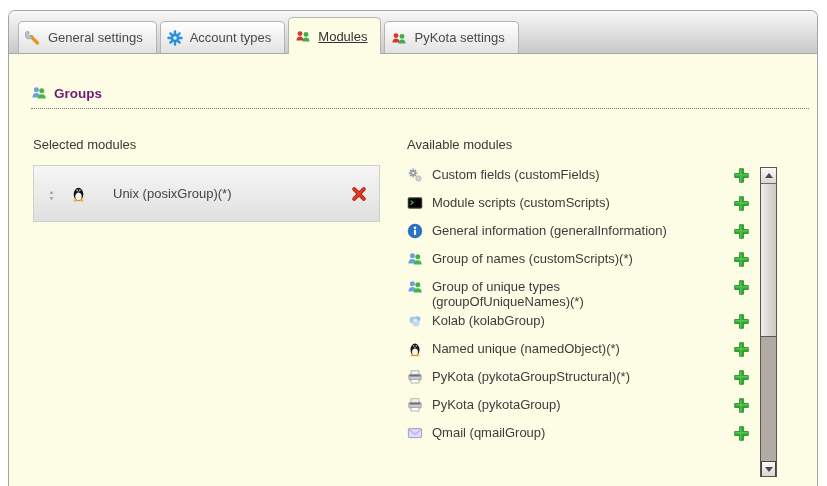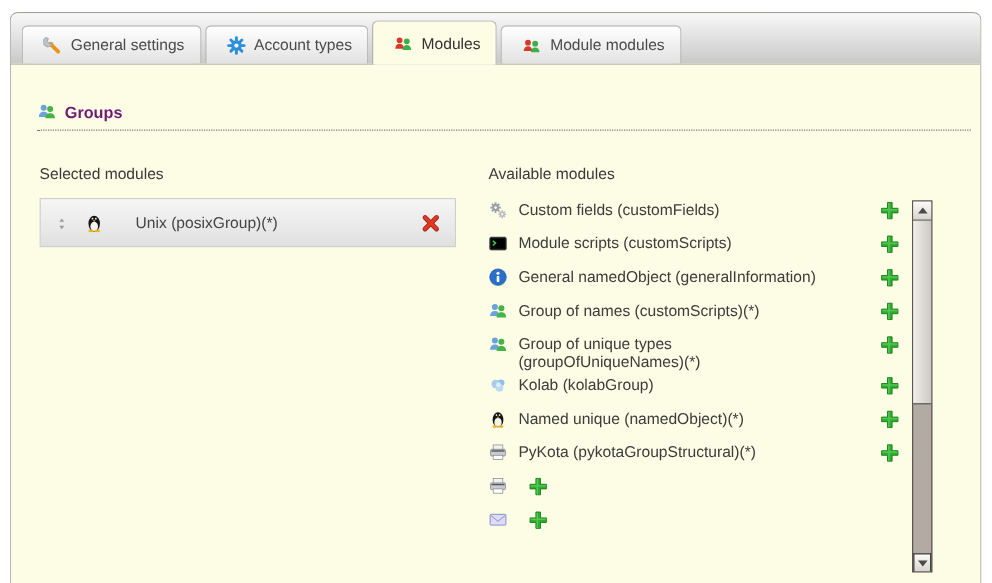--- a/index.html
+++ b/index.html
@@ -3,35 +3,35 @@
 <meta charset="utf-8">
 <style>
   html,body{margin:0;padding:0;}
   body{width:827px;height:486px;position:relative;background:#fff;overflow:hidden;
        font-family:"Liberation Sans",sans-serif;}
   .container{position:absolute;left:8px;top:10px;width:808px;height:476px;background:#fdfce5;
        border:1px solid #a3a3a3;border-bottom:none;border-radius:7px 7px 0 0;box-sizing:content-box;}
   .tabbar{position:relative;height:43px;background:linear-gradient(#f8f8f8,#c9c9c9);
        border-bottom:1px solid #a9a9a9;border-radius:6px 6px 0 0;display:flex;align-items:flex-end;
        padding-left:9px;box-sizing:border-box;}
-  .tab{display:flex;align-items:center;gap:7px;padding:0 13px 0 17px;height:32px;box-sizing:border-box;
+  .tab{display:flex;align-items:center;gap:7px;padding:0 13px 0 6px;height:32px;box-sizing:border-box;
        background:linear-gradient(#ffffff,#e2e2e2);border:1px solid #b4b4b4;border-bottom:none;
        border-radius:5px 5px 0 0;margin-right:3px;font-size:13px;color:#4a4a4a;cursor:pointer;white-space:nowrap;}
-  .tab.active{background:#fdfce5;height:37px;margin-bottom:-1px;position:relative;z-index:3;color:#333;}
+  .tab.active{background:#fdfce5;height:37px;margin-bottom:-1px;position:relative;z-index:3;color:#333;text-decoration:underline;}
   .tab .ticon{width:16px;height:16px;flex:none;display:inline-block;}
   .ticon svg,.mod-icon svg,.hicon svg,.sicon svg,.btn-icon svg{width:100%;height:100%;display:block;}
 
   .groups-header{position:absolute;left:22px;top:74px;right:8px;display:flex;align-items:center;gap:7px;
        font-size:13.5px;font-weight:bold;color:#701a75;padding-bottom:7px;border-bottom:1px dotted #777;}
   .hicon{width:16px;height:16px;flex:none;}
   .col-label{position:absolute;top:126px;font-size:13px;color:#3a3a3a;}
   .col-label.left{left:24px;}
   .col-label.right{left:398px;}
 
-  .selected-row{position:absolute;left:24px;top:154px;width:347px;height:41px;box-sizing:border-box;
+  .selected-row{position:absolute;left:24px;top:154px;width:347px;height:57px;box-sizing:border-box;
        background:linear-gradient(#f6f6f6,#e0e0e0);border:1px solid #cfcfcf;display:flex;align-items:center;
        padding:0 12px;cursor:move;text-align:right;}
   .drag-handle{width:11px;height:13px;flex:none;cursor:ns-resize;}
   .sicon{width:17px;height:17px;flex:none;margin-left:13px;}
   .sel-label{font-size:13px;color:#444;margin-left:26px;}
   .del-btn{width:16px;height:16px;flex:none;margin-left:auto;cursor:pointer;border:none;background:none;padding:0;}
 
   .available-list{position:absolute;left:398px;top:156px;width:343px;}
   .mod-row{display:flex;align-items:flex-start;min-height:24px;margin-bottom:4px;}
   .mod-icon{width:16px;height:16px;flex:none;margin-right:9px;}
@@ -91,21 +91,21 @@
       </div>
       <div class="tab">
         <span class="ticon">
           <svg viewBox="0 0 16 16">
             <circle cx="5" cy="5.6" r="2.4" fill="#d9372b"></circle>
             <path d="M1.4 12.6c0-2.7 1.7-4.1 3.6-4.1s3.6 1.4 3.6 4.1z" fill="#d9372b"></path>
             <circle cx="11" cy="6.4" r="2.4" fill="#3fae49"></circle>
             <path d="M7.4 13.6c0-2.7 1.7-4.1 3.6-4.1s3.6 1.4 3.6 4.1z" fill="#3fae49"></path>
           </svg>
         </span>
-        <span>Module modules</span>
+        <span>PyKota settings</span>
       </div>
     </div>
 
   <div class="groups-header">
     <span class="hicon">
         <svg viewBox="0 0 16 16">
           <circle cx="5.4" cy="4.8" r="2.5" fill="#6aa3dc"></circle>
           <path d="M1.4 12.4c0-2.8 1.8-4.3 4-4.3s4 1.5 4 4.3z" fill="#6aa3dc"></path>
           <circle cx="10.8" cy="5.8" r="2.5" fill="#45b345"></circle>
           <path d="M6.8 13.6c0-2.8 1.8-4.3 4-4.3s4 1.5 4 4.3z" fill="#45b345"></path>
@@ -193,21 +193,21 @@
   </div>
 
   <div class="mod-row">
     <span class="mod-icon">
           <svg viewBox="0 0 16 16">
             <circle cx="8" cy="8" r="6.9" fill="#2a6fc9" stroke="#1a4f9c" stroke-width="0.5"></circle>
             <circle cx="8" cy="4.7" r="1.3" fill="#fff"></circle>
             <rect x="6.9" y="6.7" width="2.2" height="5.4" rx="1" fill="#fff"></rect>
           </svg>
         </span>
-    <span class="mod-label">General namedObject (generalInformation)</span>
+    <span class="mod-label">General information (generalInformation)</span>
     <button class="add-btn">
       <span class="btn-icon"><svg viewBox="0 0 16 16">
               <path d="M6.2 1.6 h3.6 v4.6 h4.6 v3.6 h-4.6 v4.6 h-3.6 v-4.6 h-4.6 v-3.6 h4.6 z" fill="#2fae2f" stroke="#157a15" stroke-width="0.7"></path>
               <path d="M6.7 2.1 h1.2 v12 h-1.2 z M2.1 6.7 h12 v1.2 h-12 z" fill="#5ecc5e" opacity="0.8"></path>
             </svg></span>
     </button>
   </div>
 
   <div class="mod-row">
     <span class="mod-icon">
@@ -305,35 +305,37 @@
 
   <div class="mod-row">
     <span class="mod-icon">
           <svg viewBox="0 0 16 16">
             <rect x="4" y="1.8" width="8" height="4" fill="#f2f2f2" stroke="#888" stroke-width="0.6"></rect>
             <rect x="1.8" y="5.4" width="12.4" height="5.6" rx="1" fill="#c8ccd0" stroke="#7a7e82" stroke-width="0.6"></rect>
             <rect x="2.6" y="6.2" width="10.8" height="1.2" fill="#55585c"></rect>
             <rect x="4" y="10.4" width="8" height="3.6" fill="#fff" stroke="#888" stroke-width="0.6"></rect>
           </svg>
         </span>
+    <span class="mod-label">PyKota (pykotaGroup)</span>
     <button class="add-btn">
       <span class="btn-icon"><svg viewBox="0 0 16 16">
               <path d="M6.2 1.6 h3.6 v4.6 h4.6 v3.6 h-4.6 v4.6 h-3.6 v-4.6 h-4.6 v-3.6 h4.6 z" fill="#2fae2f" stroke="#157a15" stroke-width="0.7"></path>
               <path d="M6.7 2.1 h1.2 v12 h-1.2 z M2.1 6.7 h12 v1.2 h-12 z" fill="#5ecc5e" opacity="0.8"></path>
             </svg></span>
     </button>
   </div>
 
   <div class="mod-row">
     <span class="mod-icon">
           <svg viewBox="0 0 16 16">
             <rect x="1.4" y="3.6" width="13.2" height="9" rx="0.8" fill="#dcdcf5" stroke="#8a8ac9" stroke-width="0.8"></rect>
             <path d="M2 4.6 L8 9.4 L14 4.6" fill="none" stroke="#8a8ac9" stroke-width="0.8"></path>
           </svg>
         </span>
+    <span class="mod-label">Qmail (qmailGroup)</span>
     <button class="add-btn">
       <span class="btn-icon"><svg viewBox="0 0 16 16">
               <path d="M6.2 1.6 h3.6 v4.6 h4.6 v3.6 h-4.6 v4.6 h-3.6 v-4.6 h-4.6 v-3.6 h4.6 z" fill="#2fae2f" stroke="#157a15" stroke-width="0.7"></path>
               <path d="M6.7 2.1 h1.2 v12 h-1.2 z M2.1 6.7 h12 v1.2 h-12 z" fill="#5ecc5e" opacity="0.8"></path>
             </svg></span>
     </button>
   </div>
 </div>
 
   <div class="scrollbar">

